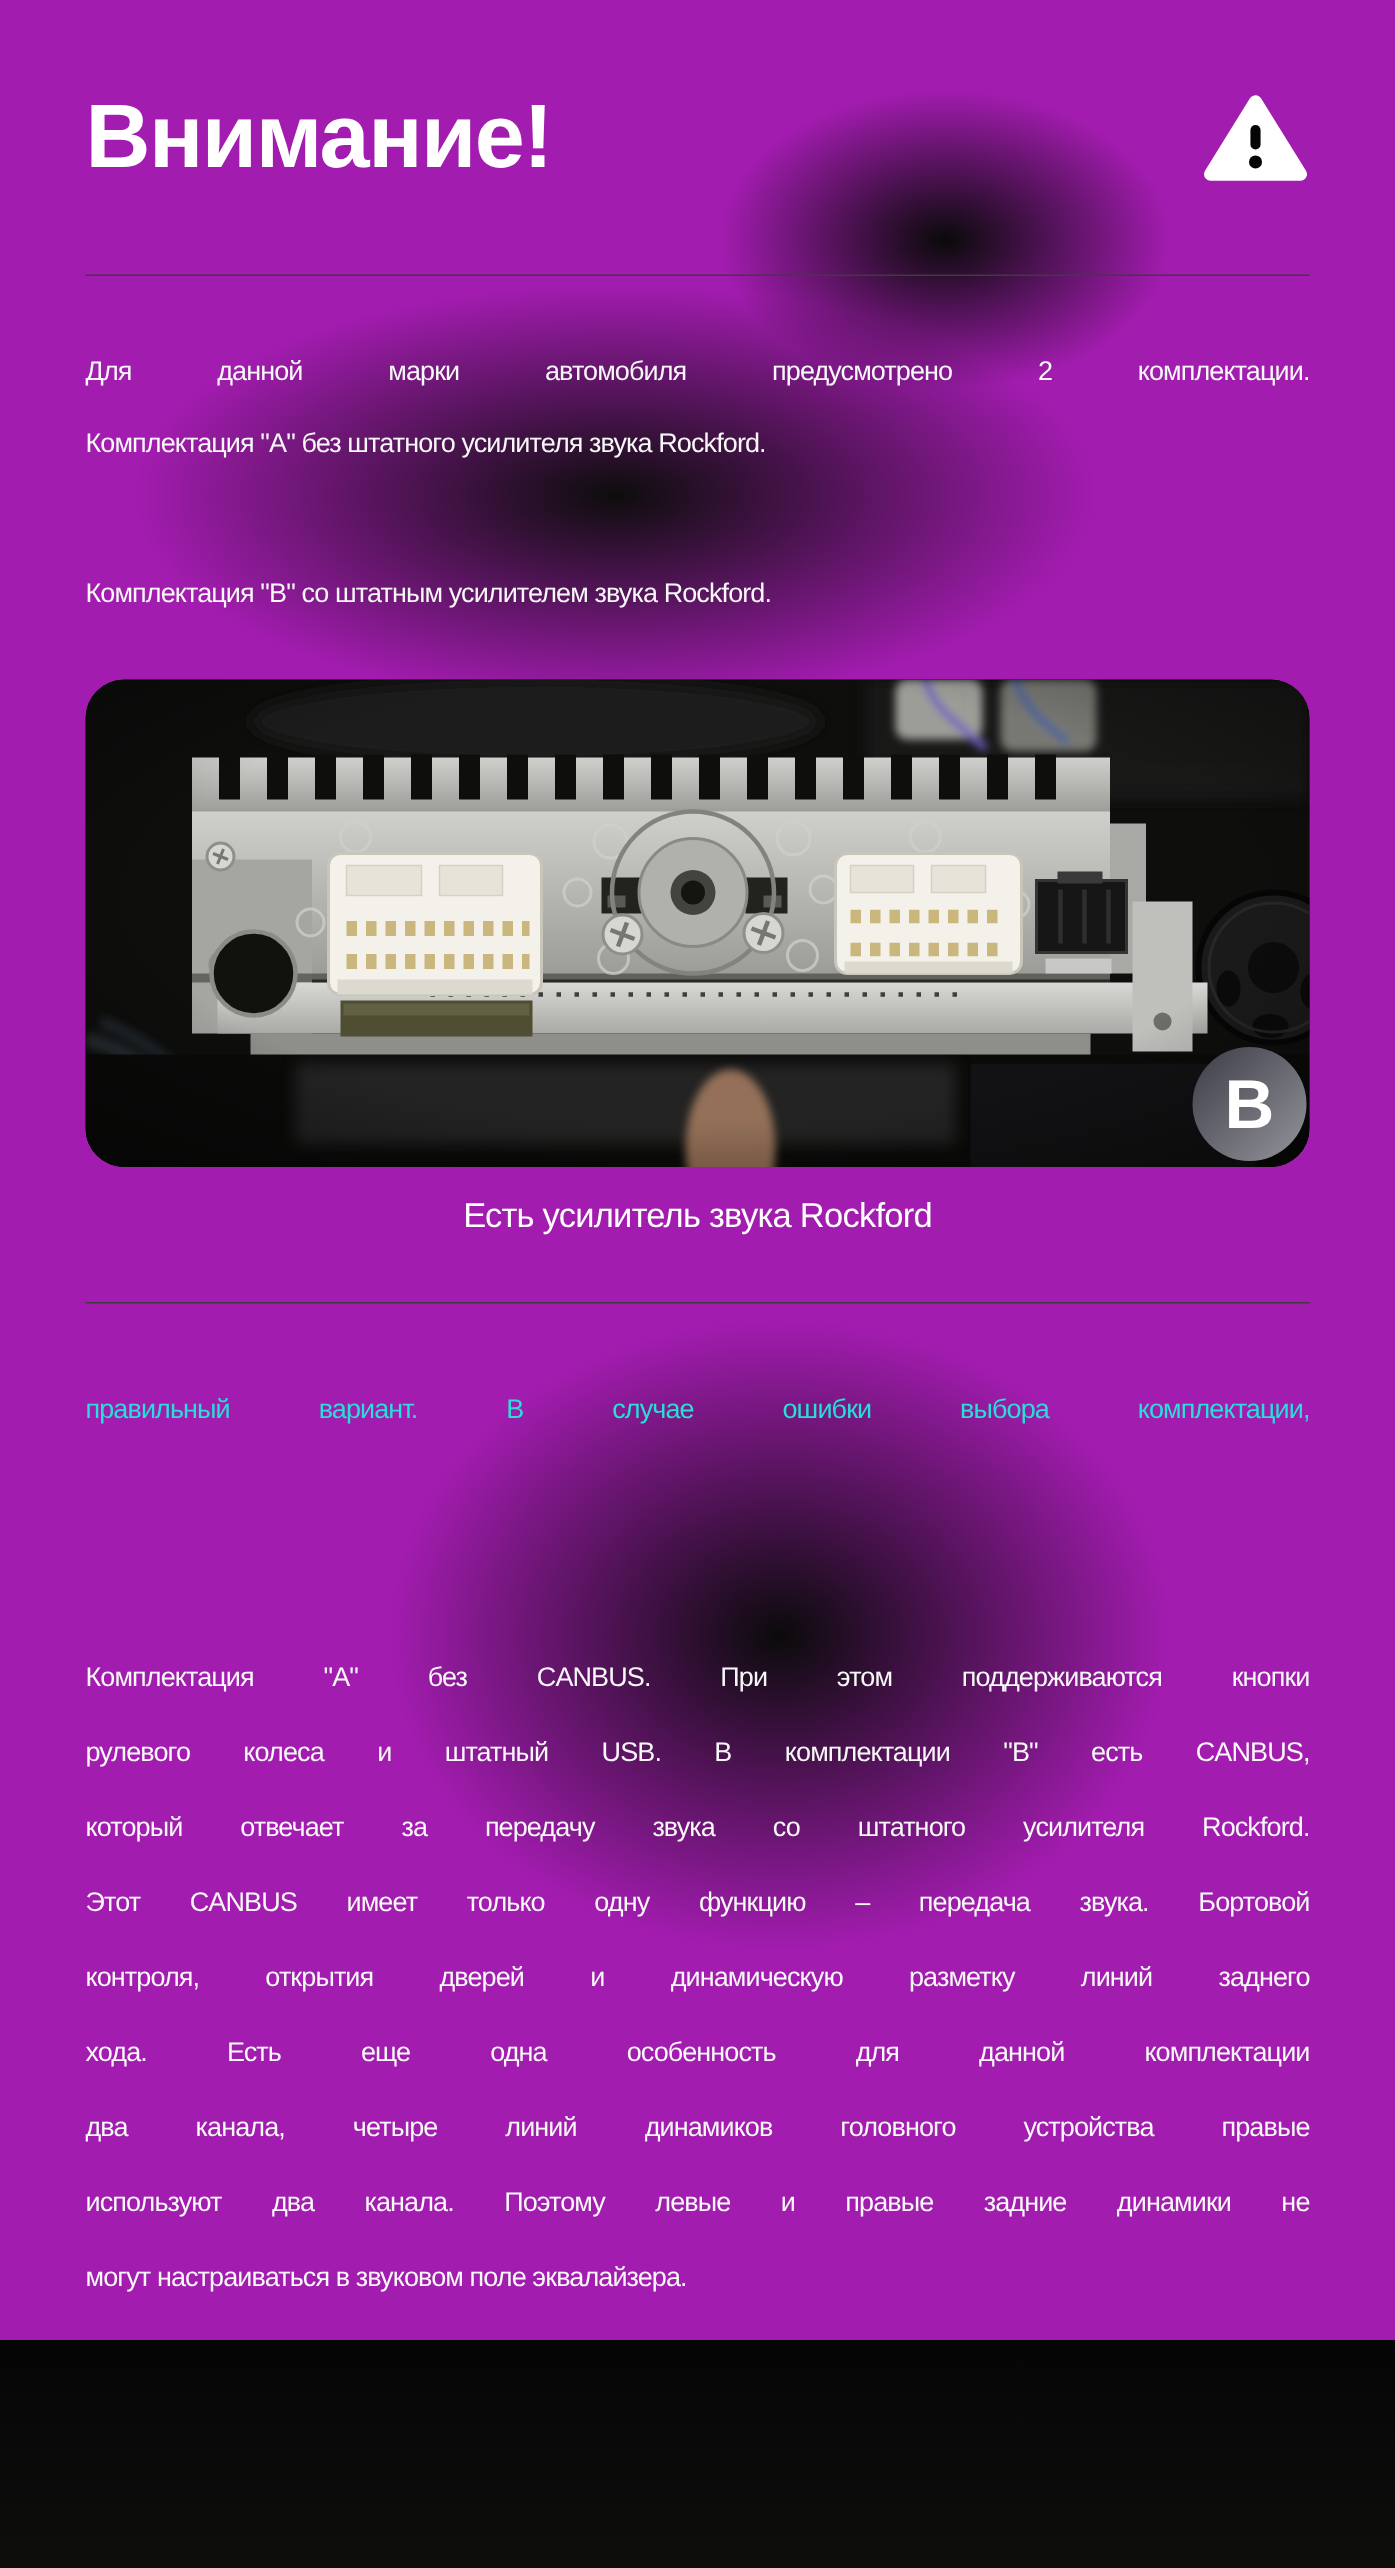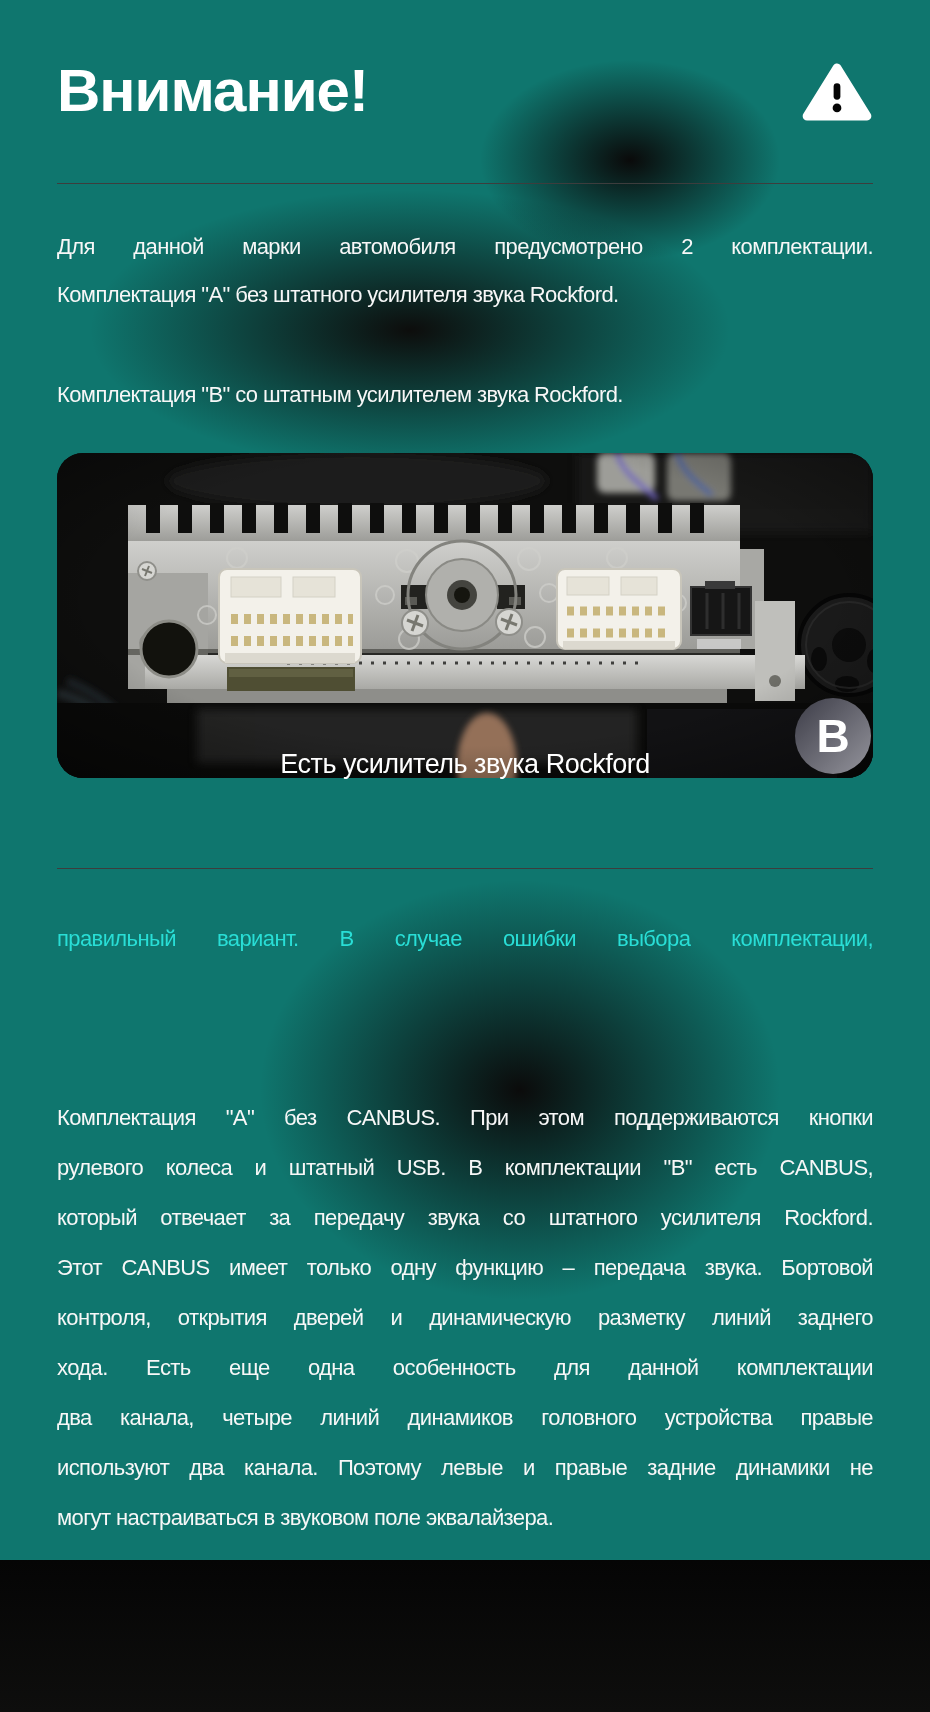--- a/index.html
+++ b/index.html
@@ -1,18 +1,18 @@
 <!DOCTYPE html>
 <html><head>
 <meta charset="utf-8">
 <style>
   html,body{margin:0;padding:0;background:#000;}
   .page{
     position:relative;width:930px;height:1712px;overflow:hidden;
-    background:#0f766e;
+    background:#a21caf;
     font-family:"Liberation Sans", sans-serif;color:#f5f5f5;
   }
   
   .blob{position:absolute;pointer-events:none;}
   .blob1{left:90px;top:190px;width:640px;height:280px;background:radial-gradient(closest-side,#0d0d0c,transparent);}
   .blob2{left:260px;top:880px;width:520px;height:420px;background:radial-gradient(closest-side,#0b0b0b,transparent);}
   .blob3{left:0;top:1560px;width:930px;height:152px;background:linear-gradient(#050505,#0e0e0d);}
   .blob4{left:480px;top:60px;width:300px;height:200px;background:radial-gradient(closest-side,#0a0a0a,transparent);}
 
   .title{
@@ -20,40 +20,40 @@
     font-size:60px;font-weight:700;letter-spacing:-1px;color:#ffffff;
   }
   .warn-icon{position:absolute;left:801px;top:63px;width:72px;height:58px;}
 
   .divider{position:absolute;left:57px;width:816px;height:1px;background:#3d3d3d;}
   .div1{top:183px;}
   .div2{top:868px;}
 
   .para{
     position:absolute;left:57px;width:816px;
-    font-size:22px;letter-spacing:-0.6px;color:#f7f7f7;
+    font-size:18px;letter-spacing:-0.6px;color:#f7f7f7;
   }
   .lh48{line-height:48px;}
   .lh50{line-height:50px;}
   .jline{text-align:justify;text-align-last:justify;}
   .lline{text-align:left;}
   .p1{top:223px;}
   .p2{top:371px;}
   .cyan{top:914px;color:#29DED6;}
   .details{top:1093px;}
 
   .photo{
     position:absolute;left:57px;top:453px;width:816px;height:325px;
     border-radius:26px;overflow:hidden;background:#0e0e0d;
   }
   .photo svg{display:block;}
 
   .caption{
-    position:absolute;left:57px;top:747px;width:816px;height:34px;
-    line-height:34px;text-align:center;font-size:27px;letter-spacing:-0.5px;color:#ffffff;
+    position:absolute;left:57px;top:793px;width:816px;height:34px;
+    line-height:34px;text-align:center;font-size:23px;letter-spacing:-0.5px;color:#ffffff;
   }
 </style>
 </head>
 <body>
 
 <div class="page">
 
   <div class="blob blob1"></div>
   <div class="blob blob4"></div>
   <div class="blob blob2"></div>

